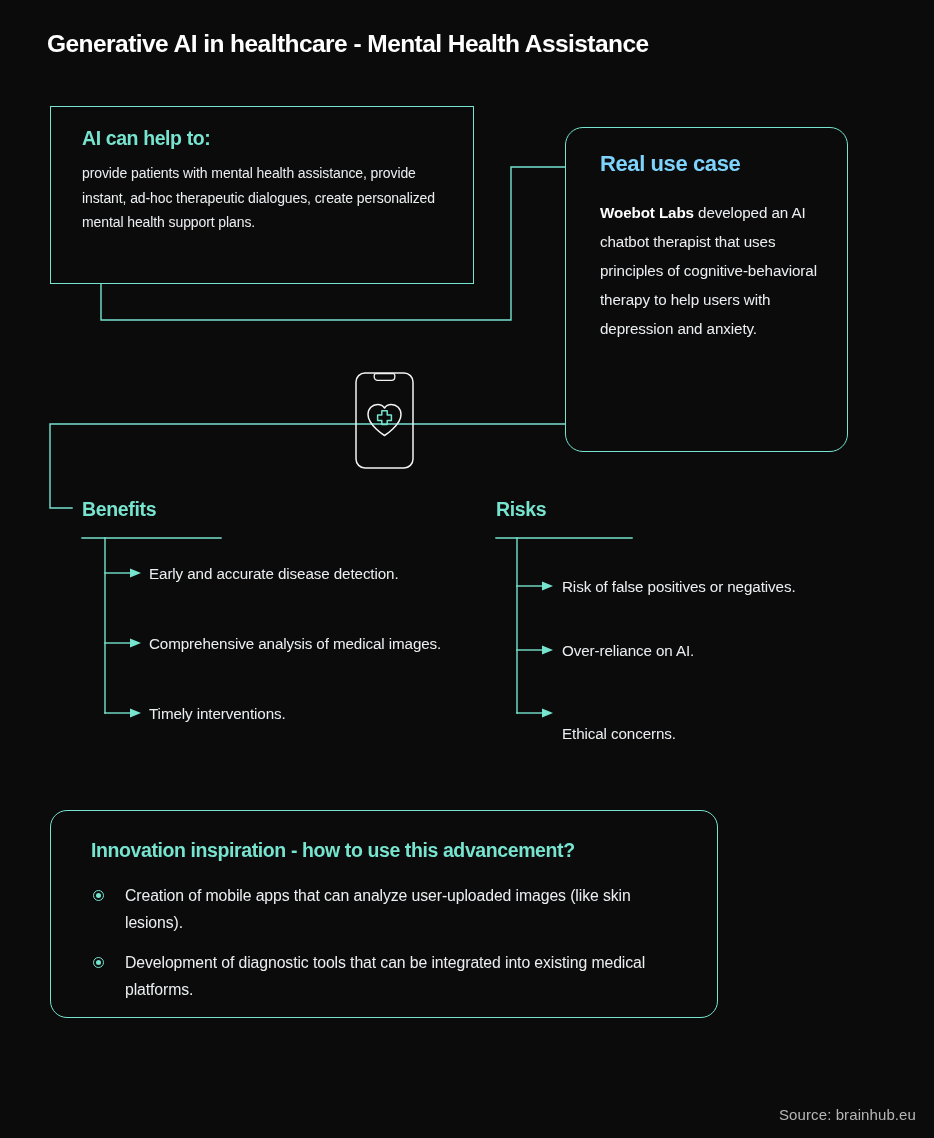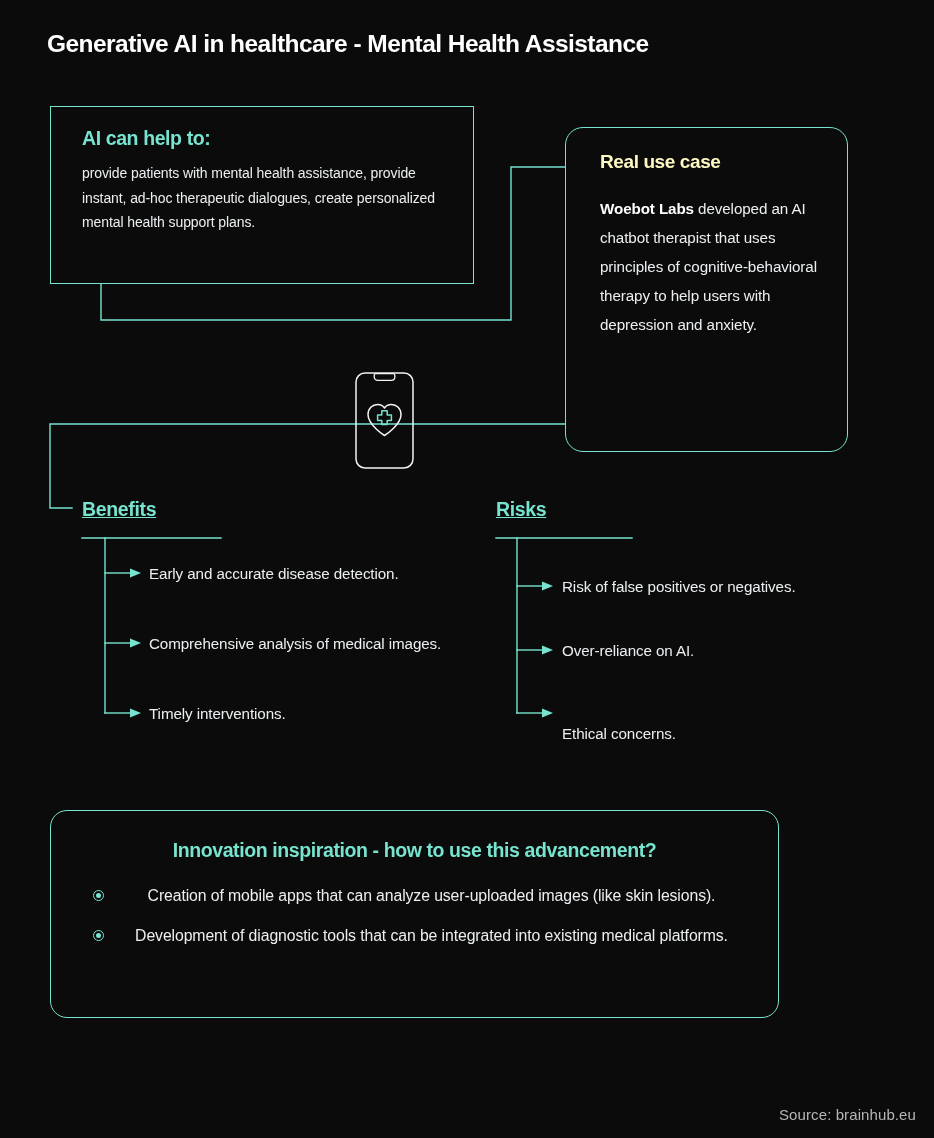--- a/index.html
+++ b/index.html
@@ -63,22 +63,22 @@
   
   .box-usecase {
     position: absolute;
     left: 565px; top: 127px;
     width: 283px; height: 325px;
     border: 1.4px solid #76e4cf;
     border-radius: 18px;
     padding: 23px 26px 0 34px;
   }
   .box-usecase-title {
-    color: #fef9c3;
-    font-size: 19px;
+    color: #7dd3fc;
+    font-size: 22px;
     font-weight: bold;
     letter-spacing: -0.4px;
     margin-bottom: 21px;
   }
   .box-usecase-body {
     color: #eceff1;
     font-size: 15.2px;
     line-height: 29px;
     letter-spacing: -0.1px;
   }
@@ -91,21 +91,20 @@
     width: 59px; height: 97px;
   }
 
   
   .col-heading {
     position: absolute;
     color: #76e4cf;
     font-size: 19.5px;
     font-weight: bold;
     letter-spacing: -0.35px;
-    text-decoration: underline;
   }
   .heading-benefits { left: 82px; top: 498px; }
   .heading-risks    { left: 496px; top: 498px; }
 
   
   .list-item {
     position: absolute;
     color: #eceff1;
     font-size: 15.2px;
     line-height: 26.5px;
@@ -118,25 +117,24 @@
   .b1 { top: 631px; }
   .b2 { top: 701px; }
   .r0 { top: 574px; }
   .r1 { top: 638px; }
   .r2 { top: 701px; margin-top: 20px; }
 
   
   .box-innovation {
     position: absolute;
     left: 50px; top: 810px;
-    width: 729px; height: 208px;
+    width: 668px; height: 208px;
     border: 1.4px solid #76e4cf;
     border-radius: 17px;
     padding: 28px 40px 0 40px;
-    text-align: center;
   }
   .box-innovation-title {
     color: #76e4cf;
     font-size: 19.5px;
     font-weight: bold;
     letter-spacing: -0.4px;
     margin-bottom: 20px;
   }
   .inno-list { list-style: none; }
   .inno-item {

